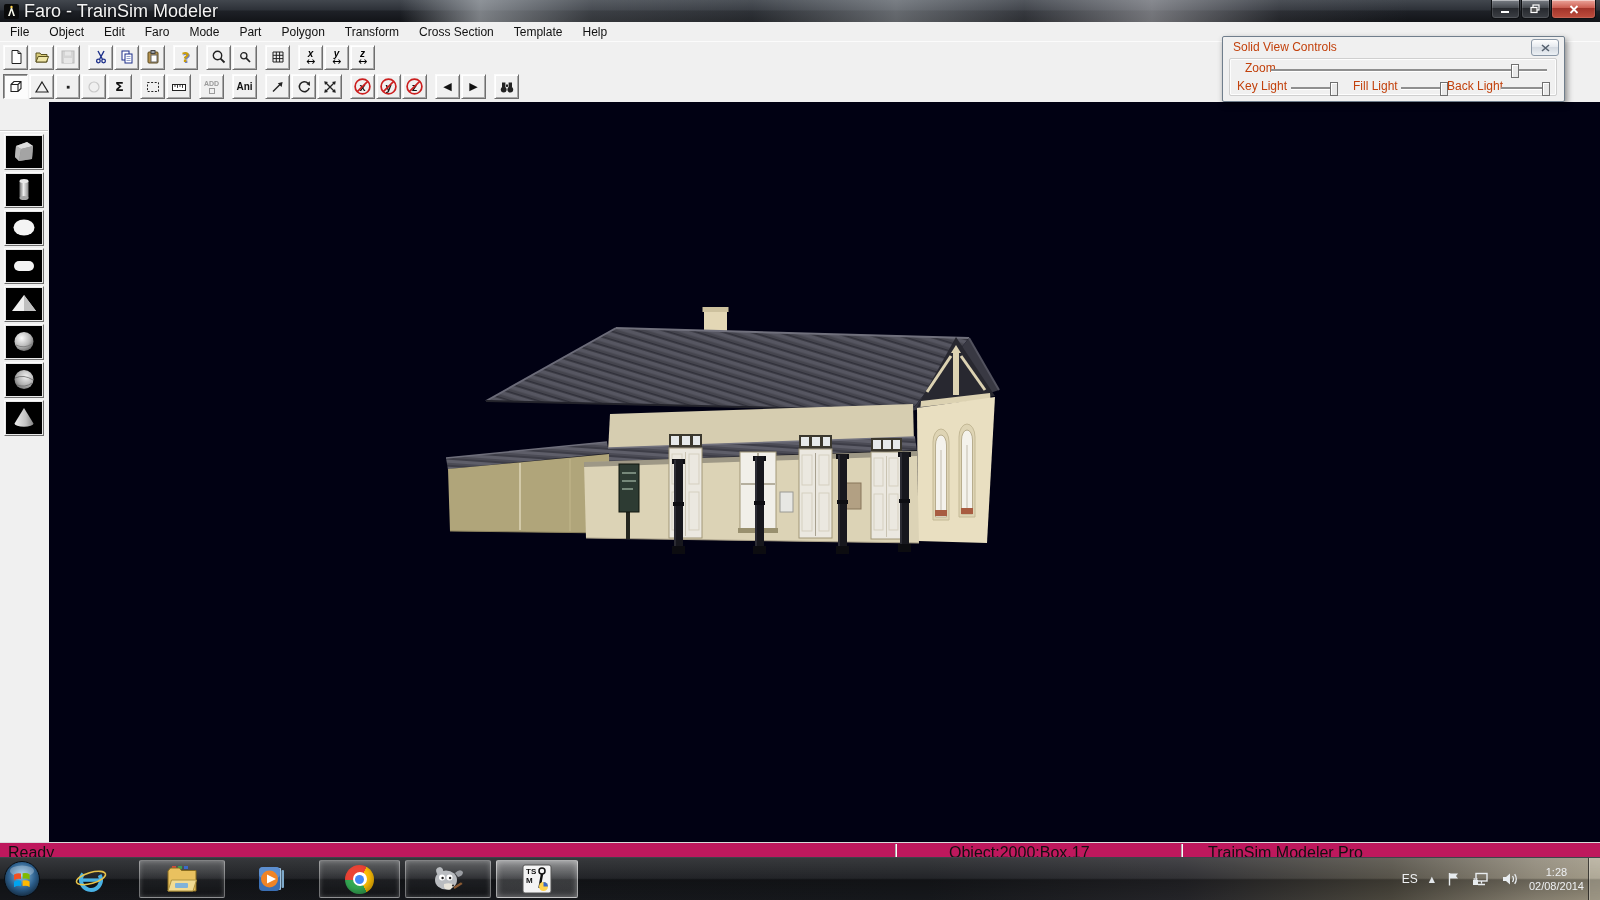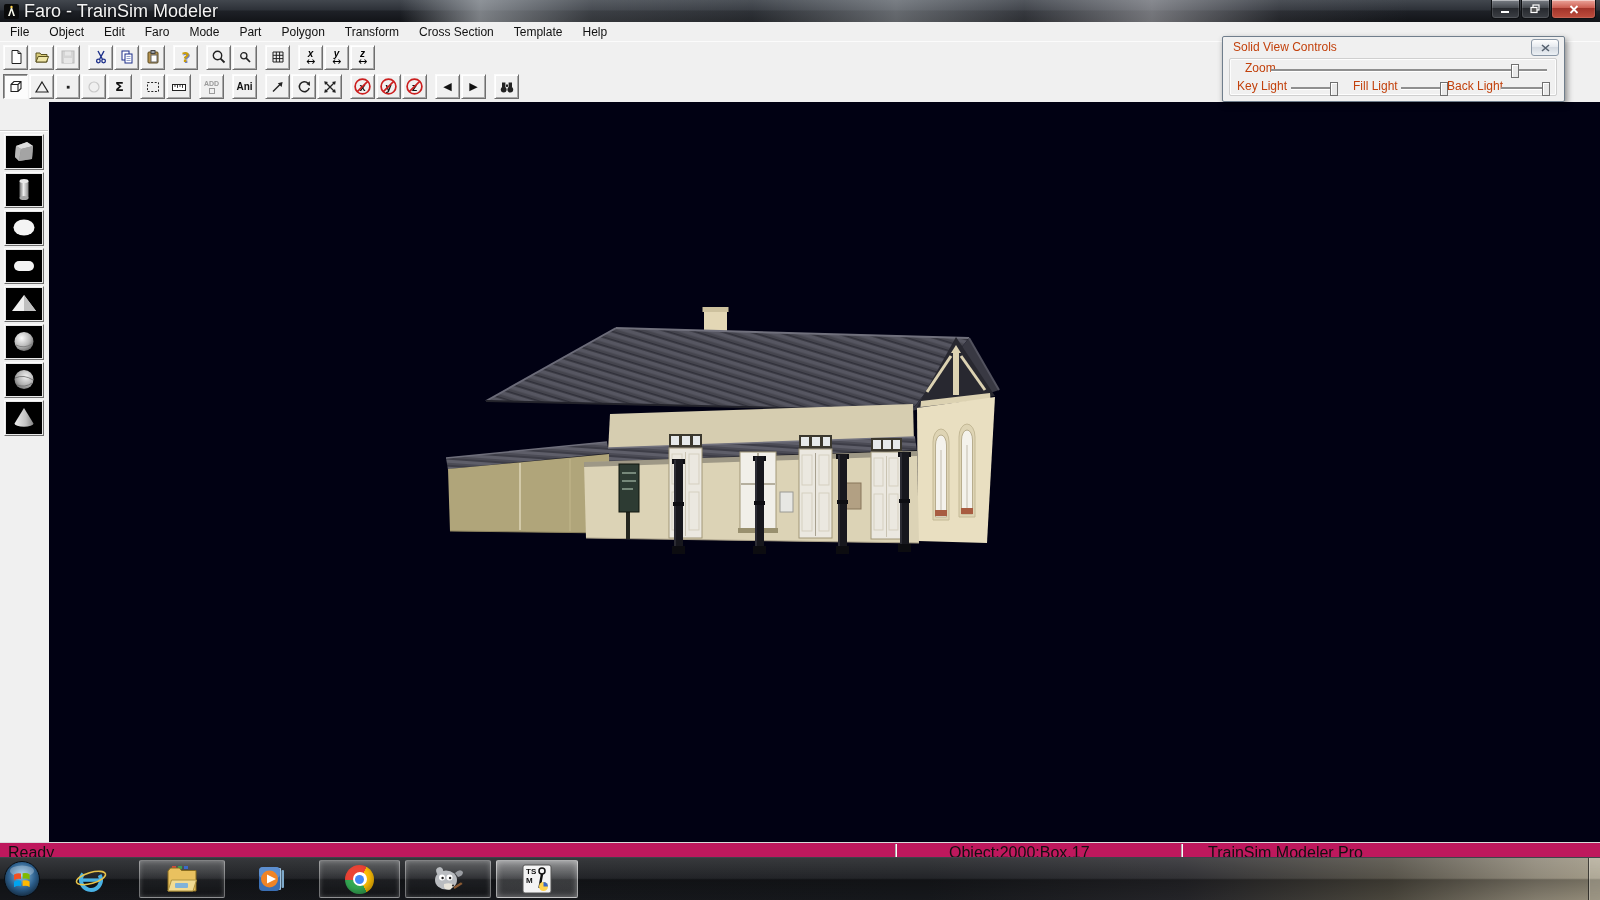--- a/index.html
+++ b/index.html
@@ -718,14 +718,36 @@
         <text x="4" y="10" font-family="Liberation Sans, sans-serif" font-size="8" font-weight="bold" fill="#111">TS</text>
         <text x="4" y="19" font-family="Liberation Sans, sans-serif" font-size="8" font-weight="bold" fill="#111">M</text>
         <circle cx="20" cy="7" r="3" fill="none" stroke="#111" stroke-width="1.5"></circle>
         <path d="M20 10 L17.5 24" stroke="#111" stroke-width="2.4"></path>
         <circle cx="21.5" cy="22.5" r="4.5" fill="#ffd34d"></circle>
         <path d="M21.5 22.5 L21.5 18 A4.5 4.5 0 0 1 26 22.5 Z" fill="#3a69c9"></path>
       </svg>
     </button>
   </div>
 
+  <div class="tray">
+    <span class="tray-lang">ES</span>
+    <span class="glyph tray-caret">▲</span>
+    <svg width="15" height="16" viewBox="0 0 15 16">
+      <path d="M3.5 2 V14.5" stroke="#e8ecef" stroke-width="1.4"></path>
+      <path d="M3.5 2.5 h8.5 l-2 2.5 2 2.5 H3.5 Z" fill="#e8ecef"></path>
+    </svg>
+    <svg width="18" height="16" viewBox="0 0 18 16">
+      <rect x="4" y="2.5" width="11" height="7.5" fill="none" stroke="#e8ecef" stroke-width="1.4"></rect>
+      <path d="M9.5 10 v2.5 M6 13.5 h7" stroke="#e8ecef" stroke-width="1.3"></path>
+      <rect x="1" y="9" width="5" height="5" fill="#e8ecef"></rect>
+      <path d="M2.2 9 v-2 M4.8 9 v-2" stroke="#e8ecef" stroke-width="1.1"></path>
+    </svg>
+    <svg width="17" height="16" viewBox="0 0 17 16">
+      <path d="M2 6 v4 h3 l4 3.5 V2.5 L5 6 Z" fill="#e8ecef"></path>
+      <path d="M11.5 5 q2 3 0 6 M13.7 3.2 q3.2 4.8 0 9.6" stroke="#e8ecef" stroke-width="1.3" fill="none"></path>
+    </svg>
+    <div class="tray-clock">
+      <span>1:28</span>
+      <span>02/08/2014</span>
+    </div>
+  </div>
   <div class="showdesk"></div>
 </div>
 
 </body></html>

